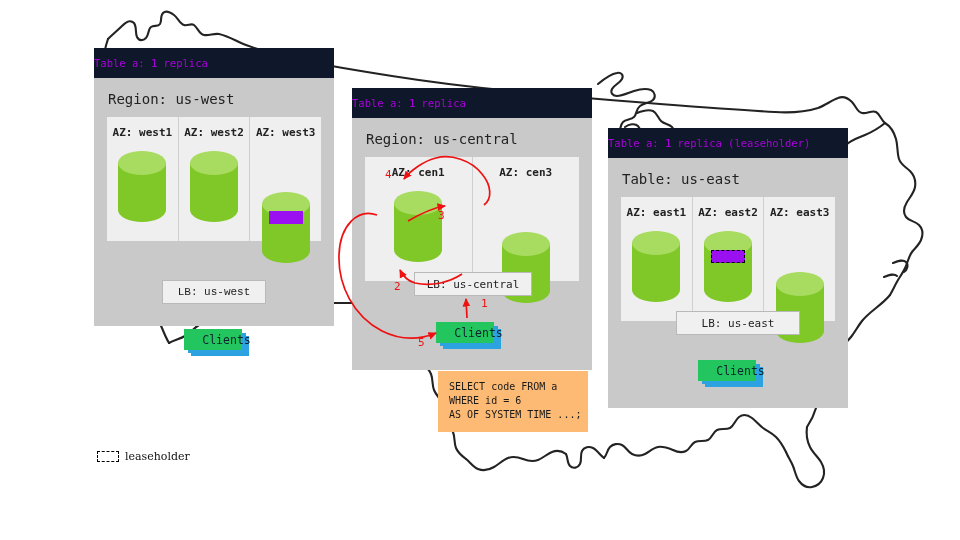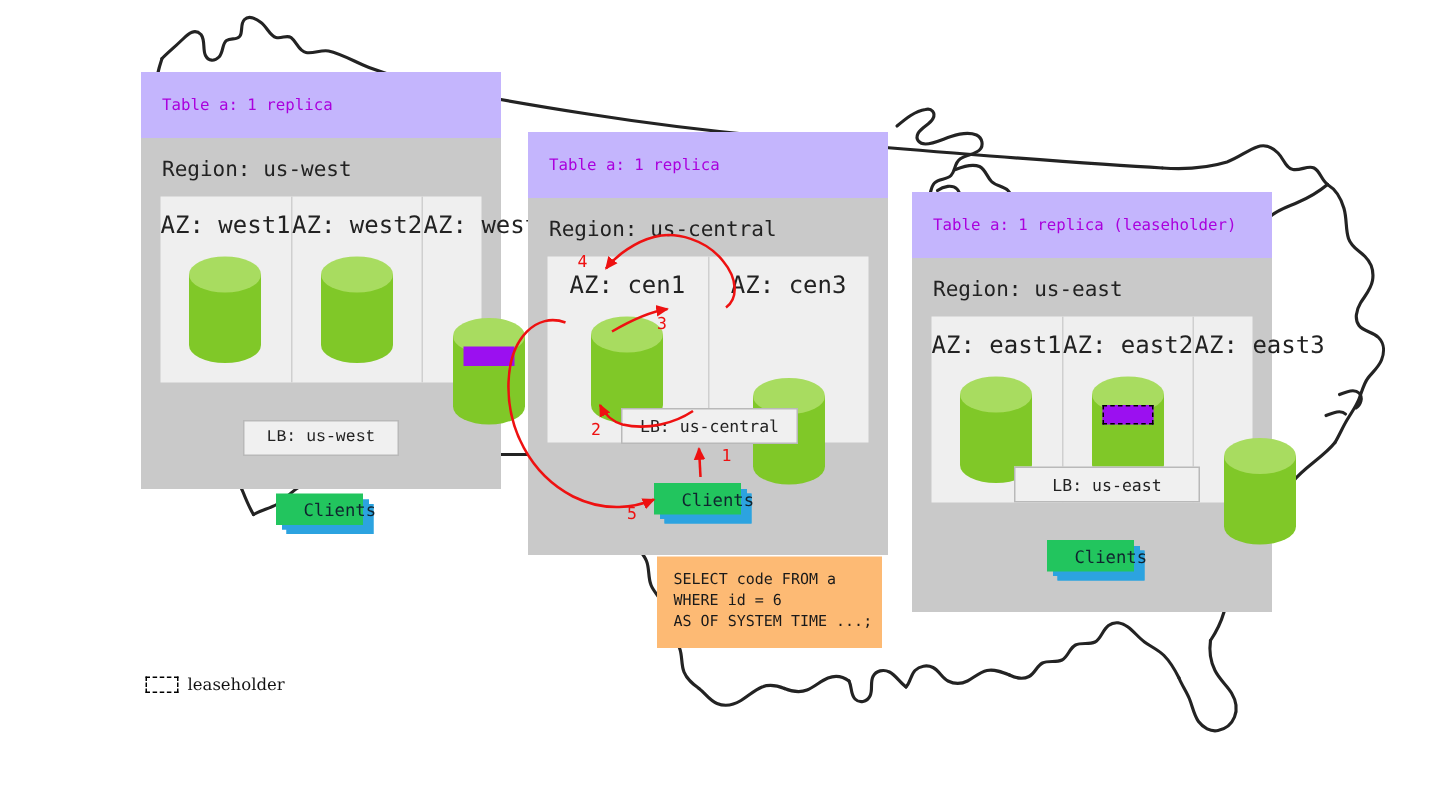--- a/index.html
+++ b/index.html
@@ -17,25 +17,24 @@
   
   #us-map { position: absolute; left: 0; top: 0; width: 960px; height: 540px; }
 
   
   .region {
     position: absolute;
     background: #c9c9c9;
     box-sizing: border-box;
   }
   .region-head {
-    background: #c4b5fd;
-    height: 44px;
+    background: #0f172a;
+    height: 30px;
     display: flex;
     align-items: center;
-    padding-left: 14px;
     box-sizing: border-box;
   }
   .region-head-label {
     color: #aa00dd;
     font-size: 10.5px;
     letter-spacing: 0px;
     white-space: nowrap;
   }
   .region-title {
     color: #222;
@@ -54,24 +53,25 @@
     flex: 1 1 0;
     position: relative;
     box-sizing: border-box;
     border-right: 1px solid #cfcfcf;
     display: flex;
     flex-direction: column;
     align-items: center;
   }
   .az-cell:last-child { border-right: none; gap: 41px; }
   .az-label {
-    font-size: 16px;
+    font-size: 11px;
     color: #222;
     margin-top: 9px;
     white-space: nowrap;
+    font-weight: bold;
   }
   .cyl { position: relative; margin-top: 10px; }
   .cyl svg { display: block; }
   .range-box {
     position: absolute;
     background: #9b10f0;
     box-sizing: border-box;
   }
   .range-box.lease { border: 1.6px dashed #000; }
 
@@ -339,21 +339,21 @@
   </div>
 
   <div class="sql-note" style="left:438px; top:371px; width:150px;">SELECT code FROM a
 WHERE id = 6
 AS OF SYSTEM TIME ...;</div>
 
   <div class="region" style="left:608px; top:128px; width:240px; height:280px;">
     <div class="region-head">
       <span class="region-head-label">Table a: 1 replica (leaseholder)</span>
     </div>
-    <div class="region-title">Region: us-east</div>
+    <div class="region-title">Table: us-east</div>
 
     <div class="az-strip" style="height:124px;">
       <div class="az-cell">
         <span class="az-label">AZ: east1</span>
         <div class="cyl">
           <svg width="50" height="75" viewBox="0 0 50 75">
             <path d="M1,14 L1,61 A24,12 0 0 0 49,61 L49,14 Z" fill="#80c828"></path>
             <ellipse cx="25" cy="14" rx="24" ry="12" fill="#a8dc60"></ellipse>
           </svg>
         </div>

